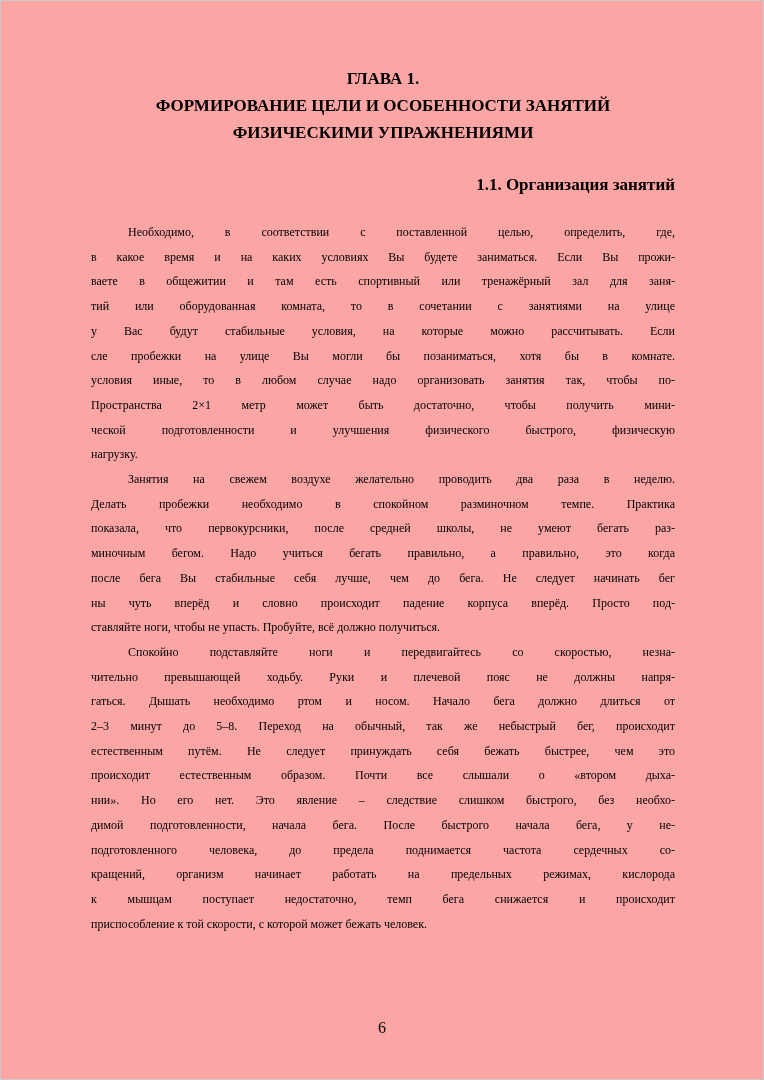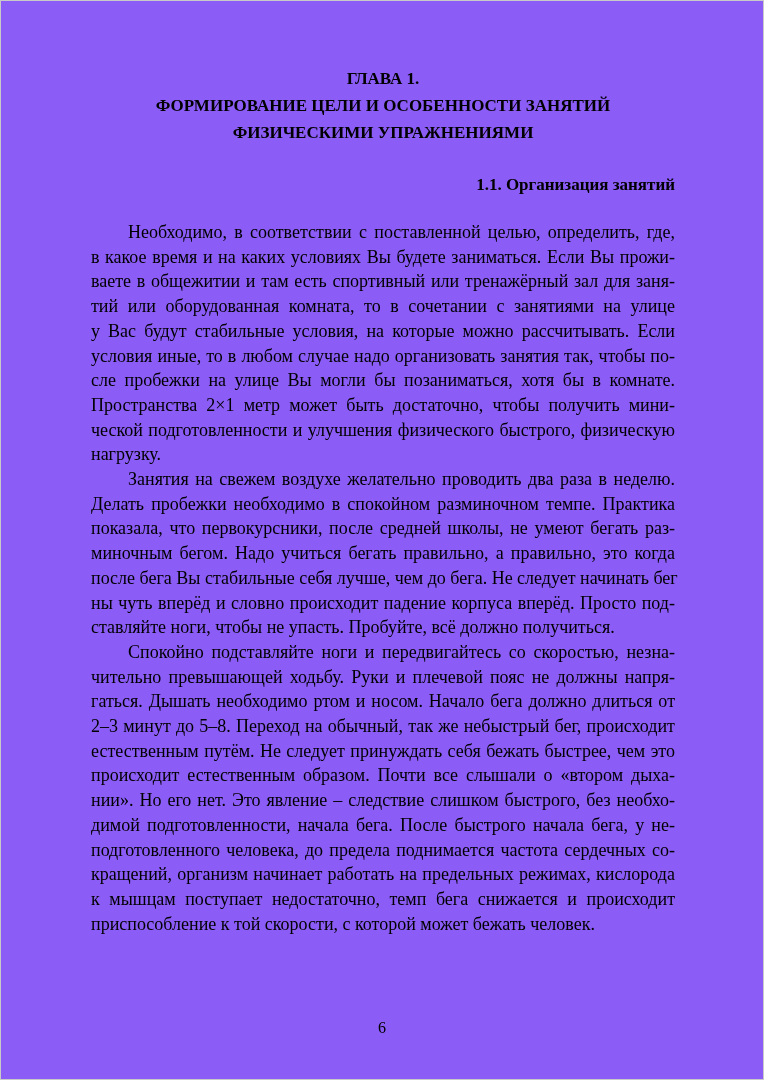--- a/index.html
+++ b/index.html
@@ -10,42 +10,42 @@
   body {
     width: 764px;
     height: 1080px;
     font-family: "Liberation Serif", "DejaVu Serif", serif;
   }
   .page {
     position: relative;
     width: 764px;
     height: 1080px;
     box-sizing: border-box;
-    background: #8b5cf6;
+    background: #fca5a5;
     border: 1px solid #c9c9c9;
     padding: 64px 88px 0 90px;
     color: #000000;
     overflow: hidden;
   }
   .chapter-heading {
     font-size: 17px;
     font-weight: bold;
     text-align: center;
     line-height: 27px;
   }
   .section-heading {
     font-size: 17px;
     font-weight: bold;
     text-align: right;
     line-height: 27px;
     margin-top: 25px;
   }
   .body-text {
     margin-top: 22px;
-    font-size: 18px;
+    font-size: 12px;
   }
   .body-text p {
     margin: 0;
     padding: 0;
   }
   .line {
     display: block;
     line-height: 24.7px;
     text-align: justify;
     text-align-last: justify;
@@ -82,22 +82,22 @@
   <div class="section-heading">1.1. Организация занятий</div>
 
   <div class="body-text">
 
     <p>
       <span class="line first">Необходимо, в соответствии с поставленной целью, определить, где,</span>
       <span class="line">в какое время и на каких условиях Вы будете заниматься. Если Вы прожи-</span>
       <span class="line">ваете в общежитии и там есть спортивный или тренажёрный зал для заня-</span>
       <span class="line">тий или оборудованная комната, то в сочетании с занятиями на улице</span>
       <span class="line">у Вас будут стабильные условия, на которые можно рассчитывать. Если</span>
+      <span class="line">сле пробежки на улице Вы могли бы позаниматься, хотя бы в комнате.</span>
       <span class="line">условия иные, то в любом случае надо организовать занятия так, чтобы по-</span>
-      <span class="line">сле пробежки на улице Вы могли бы позаниматься, хотя бы в комнате.</span>
       <span class="line">Пространства 2×1 метр может быть достаточно, чтобы получить мини-</span>
       <span class="line">ческой подготовленности и улучшения физического быстрого, физическую</span>
       <span class="line last">нагрузку.</span>
     </p>
 
     <p>
       <span class="line first">Занятия на свежем воздухе желательно проводить два раза в неделю.</span>
       <span class="line">Делать пробежки необходимо в спокойном разминочном темпе. Практика</span>
       <span class="line">показала, что первокурсники, после средней школы, не умеют бегать раз-</span>
       <span class="line">миночным бегом. Надо учиться бегать правильно, а правильно, это когда</span>

